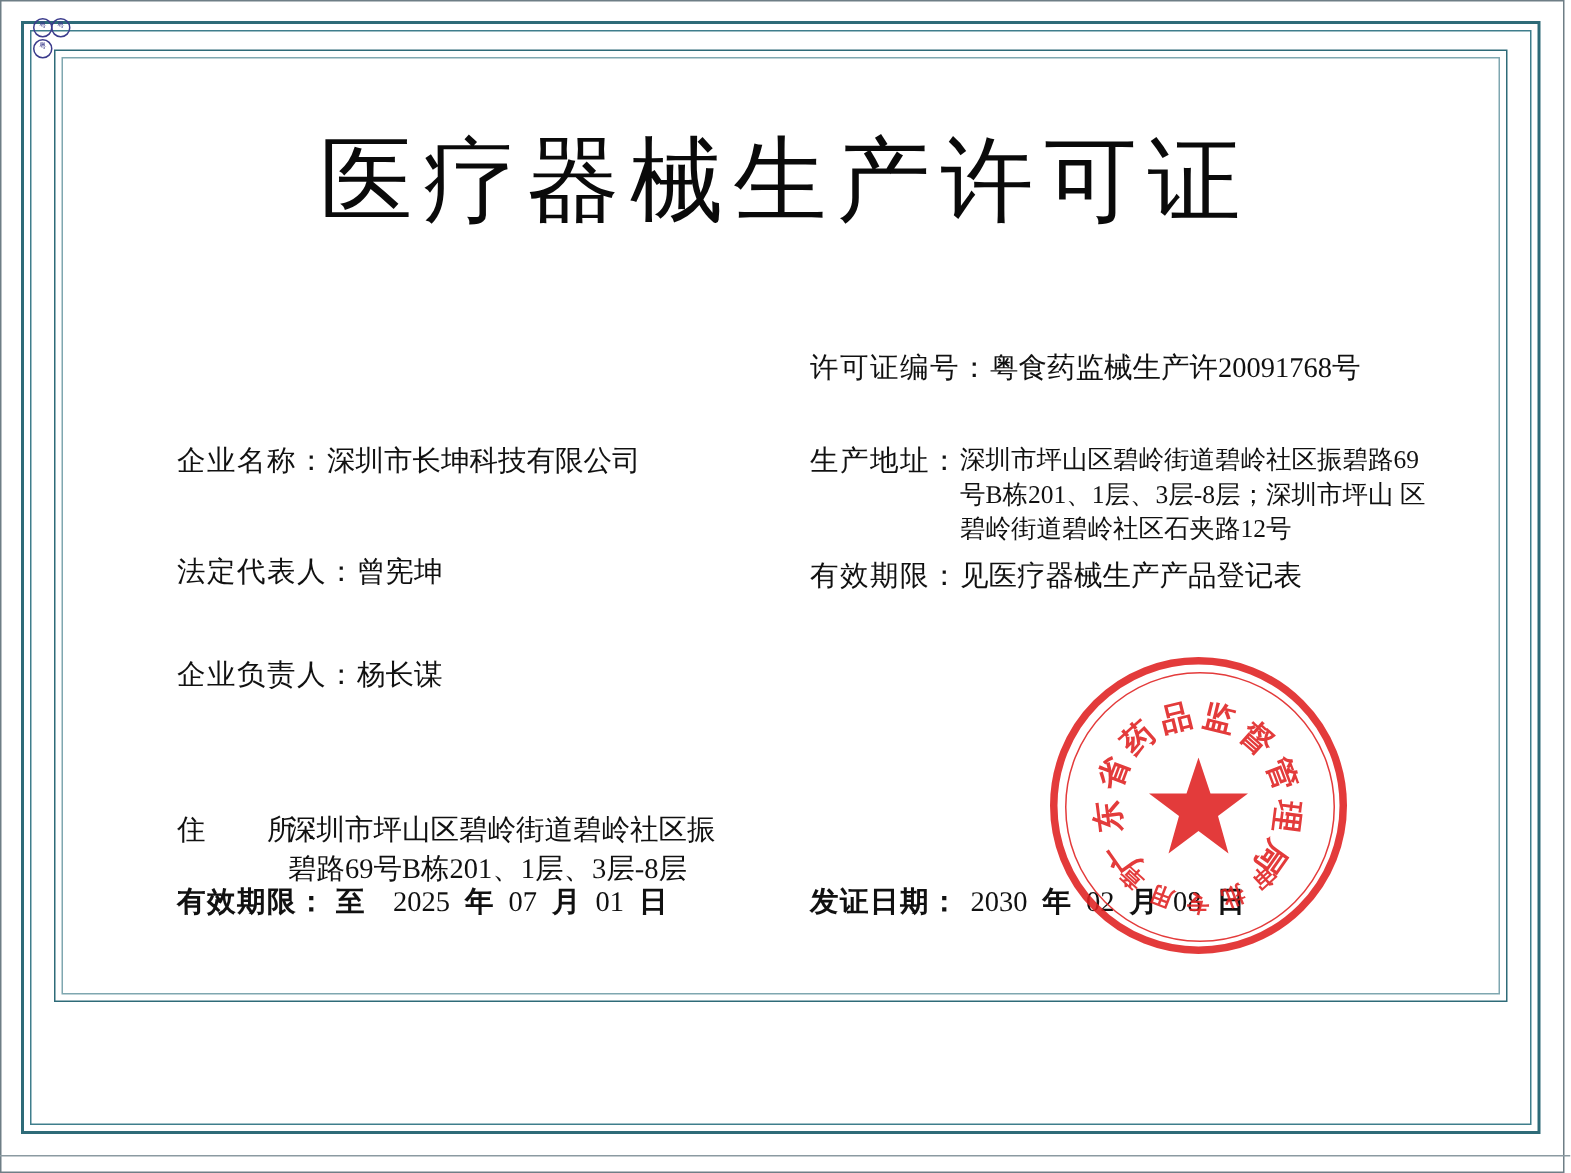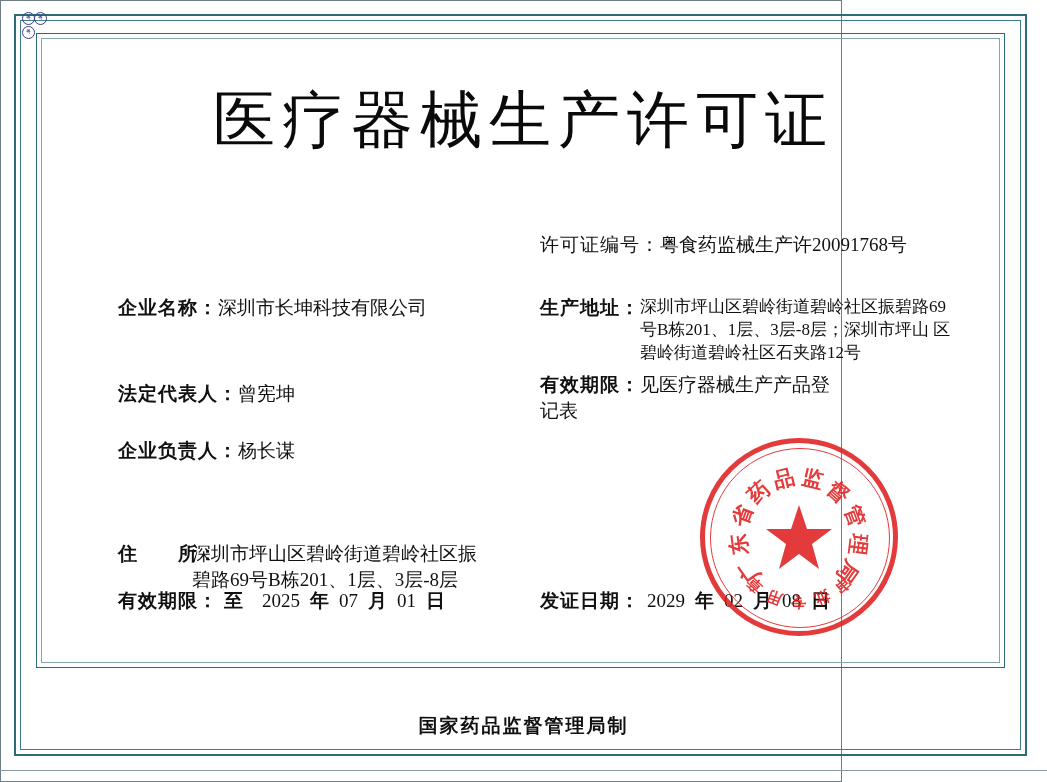--- a/index.html
+++ b/index.html
@@ -10,21 +10,21 @@
   body {
     width: 1047px;
     height: 782px;
     font-family: "Liberation Serif", "DejaVu Serif", serif;
     color: #111111;
     overflow: hidden;
   }
 
   .page {
     position: relative;
-    width: 842px;
+    width: 1043px;
     height: 782px;
     background: #ffffff;
     box-sizing: border-box;
   }
 
   
   .page-edge {
     position: absolute;
     left: 0;
     top: 0;
@@ -126,30 +126,30 @@
     font-weight: normal;
   }
 
   
   .field {
     position: absolute;
     font-size: 19px;
     line-height: 26px;
   }
   .field .lbl {
-    font-weight: bold;
+    font-weight: normal;
     letter-spacing: 1px;
     white-space: nowrap;
   }
   .field .val {
     font-weight: normal;
   }
 
   .f-company      { left: 118px; top: 295px; }
-  .f-legal        { left: 118px; top: 369px; margin-top: 12px; }
+  .f-legal        { left: 118px; top: 369px; }
   .f-manager      { left: 118px; top: 438px; }
   .f-address      { left: 118px; top: 541px; width: 400px; }
   .f-address .val { display: block; margin-left: 74px; margin-top: -26px; }
   .f-address .val .l2 { display: block; margin-left: 0; }
 
   .f-prodaddr     { left: 540px; top: 295px; width: 440px; }
   .f-prodaddr .val{
     display: inline-block;
     vertical-align: top;
     width: 320px;
@@ -318,21 +318,21 @@
   <div class="field f-prodscope">
     <span class="lbl">有效期限：</span><span class="val">见医疗器械生产产品登记表</span>
   </div>
 
 
   <div class="dateline d-valid">
     <span class="lbl">有效期限：</span><span class="zhi">至</span><span class="num">2025</span><span class="unit">年</span><span class="num">07</span><span class="unit">月</span><span class="num">01</span><span class="unit">日</span>
   </div>
 
   <div class="dateline d-issue">
-    <span class="lbl">发证日期：</span><span class="num">2029</span><span class="unit">年</span><span class="num">02</span><span class="unit">月</span><span class="num">08</span><span class="unit">日</span>
+    <span class="lbl">发证日期：</span><span class="num">2030</span><span class="unit">年</span><span class="num">02</span><span class="unit">月</span><span class="num">08</span><span class="unit">日</span>
   </div>
 
   <div class="seal">
     <div class="ring2"></div>
     <div class="seal-text" id="seal-top-text">
         <span style="transform: rotate(-125deg);">广</span>
         <span style="transform: rotate(-97.2222deg);">东</span>
         <span style="transform: rotate(-69.4444deg);">省</span>
         <span style="transform: rotate(-41.6667deg);">药</span>
         <span style="transform: rotate(-13.8889deg);">品</span>
@@ -349,16 +349,15 @@
         <span style="transform: rotate(201.25deg);">用</span>
         <span style="transform: rotate(222.5deg);">章</span>
       </div>
     <div class="star">
       <svg width="68" height="65" viewBox="0 0 68 65" xmlns="http://www.w3.org/2000/svg">
         <polygon points="34,0 42,24 67,24 47,39 54,64 34,49 14,64 21,39 1,24 26,24" fill="#e02020"></polygon>
       </svg>
     </div>
   </div>
 
-  <div class="footer">国家药品监督管理局制</div>
   <div class="bottom-rule"></div>
 
 </div>
 
 </body></html>

